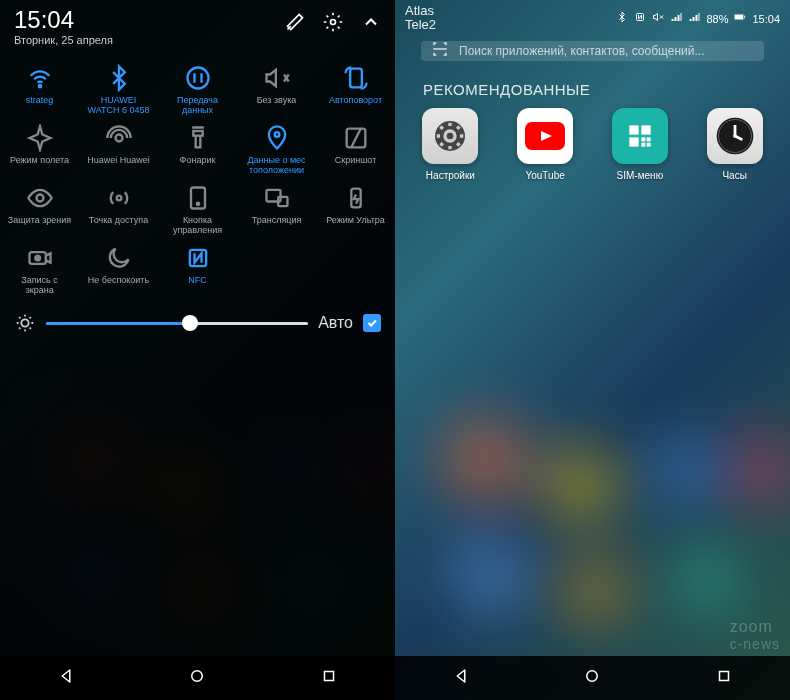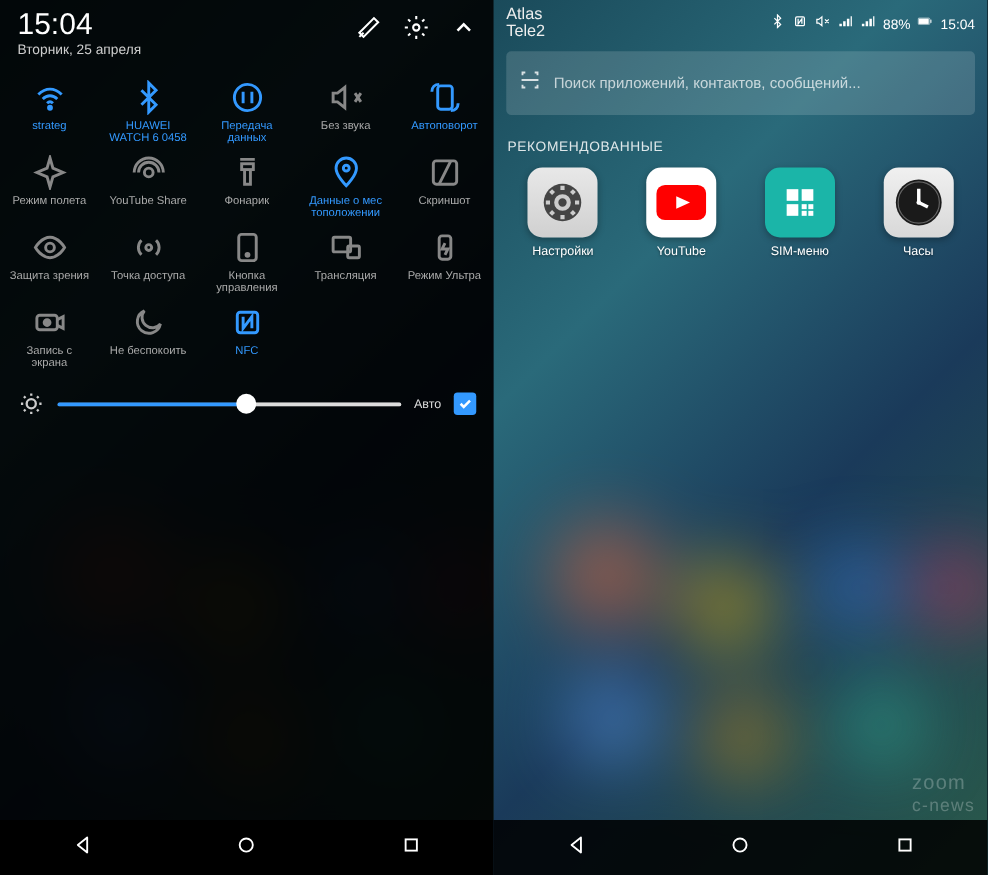--- a/index.html
+++ b/index.html
@@ -31,34 +31,34 @@
 .qs-label{font-size:9px;text-align:center;color:#aaa;line-height:1.1;min-height:20px;display:flex;align-items:flex-start;justify-content:center}
 .qs-tile.active .qs-label{color:#3399ff}
 .qs-tile.active svg,.qs-tile.active path,.qs-tile.active circle,.qs-tile.active rect{stroke:#3399ff}
 
 .brightness{display:flex;align-items:center;gap:10px;padding:14px 14px}
 .br-icon{width:22px;height:22px}
 .br-track{flex:1;position:relative;height:3px;background:#444;border-radius:2px}
 .br-fill{position:absolute;left:0;top:0;height:100%;background:#3399ff;border-radius:2px;width:55%}
 .br-rest{position:absolute;left:55%;right:0;top:0;height:100%;background:#ddd;border-radius:2px}
 .br-thumb{position:absolute;left:55%;top:50%;transform:translate(-50%,-50%);width:16px;height:16px;background:#fff;border-radius:50%}
-.br-auto{font-size:10px;color:#ddd}
+.br-auto{font-size:16px;color:#ddd}
 .br-check{width:18px;height:18px;background:#3399ff;border-radius:3px;display:flex;align-items:center;justify-content:center}
 
 
 .right .content{position:relative;z-index:2;color:#fff}
 .status-light{display:flex;justify-content:space-between;align-items:center;padding:4px 10px 2px;font-size:10px}
 .carrier{display:flex;flex-direction:column;font-size:13px;line-height:1.1;color:#eee}
 .status-right{display:flex;align-items:flex-end;gap:6px}
 .status-right svg{width:12px;height:12px}
 
-.search-bar{margin:6px 10px;height:51px;background:rgba(255,255,255,0.15);border-radius:4px;display:flex;align-items:center;padding:0 10px;gap:10px}
+.search-bar{margin:6px 26px;height:20px;background:rgba(255,255,255,0.15);border-radius:4px;display:flex;align-items:center;padding:0 10px;gap:10px}
 .search-ph{color:rgba(255,255,255,0.7);font-size:12px}
 
-.rec-label{padding:14px 11px 10px;font-size:11px;color:rgba(255,255,255,0.85);letter-spacing:0.5px}
+.rec-label{padding:14px 28px 10px;font-size:15px;color:rgba(255,255,255,0.85);letter-spacing:0.5px}
 
 .app-row{display:flex;justify-content:space-around;padding:0 8px}
 .app{display:flex;flex-direction:column;align-items:center;gap:6px;width:80px}
 .app-icon{width:56px;height:56px;border-radius:12px;display:flex;align-items:center;justify-content:center;box-shadow:0 2px 6px rgba(0,0,0,0.3)}
 .ai-settings{background:linear-gradient(#e8e8e8,#d0d0d0)}
 .ai-youtube{background:#fff}
 .ai-sim{background:#1bb5a8}
 .ai-clock{background:linear-gradient(#f0f0f0,#d8d8d8)}
 .app-label{font-size:10px;color:#fff;text-shadow:0 1px 2px rgba(0,0,0,0.5)}
 
@@ -157,21 +157,21 @@
           </div>
           <div class="qs-label">Режим полета</div>
         </div>
       <div class="qs-tile">
           <div class="qs-icon">
             <svg viewBox="0 0 24 24" fill="none" stroke="#888" stroke-width="2">
               <circle cx="12" cy="12" r="3"></circle>
               <path d="M5 12a7 7 0 0114 0M2 12a10 10 0 0120 0"></path>
             </svg>
           </div>
-          <div class="qs-label">YouTube Share</div>
+          <div class="qs-label">Huawei Huawei</div>
         </div>
       <div class="qs-tile">
           <div class="qs-icon">
             <svg viewBox="0 0 24 24" fill="none" stroke="#888" stroke-width="2">
               <rect x="8" y="6" width="8" height="4"></rect>
               <path d="M10 10v10h4V10M7 3h10"></path>
             </svg>
           </div>
           <div class="qs-label">Фонарик</div>
         </div>

